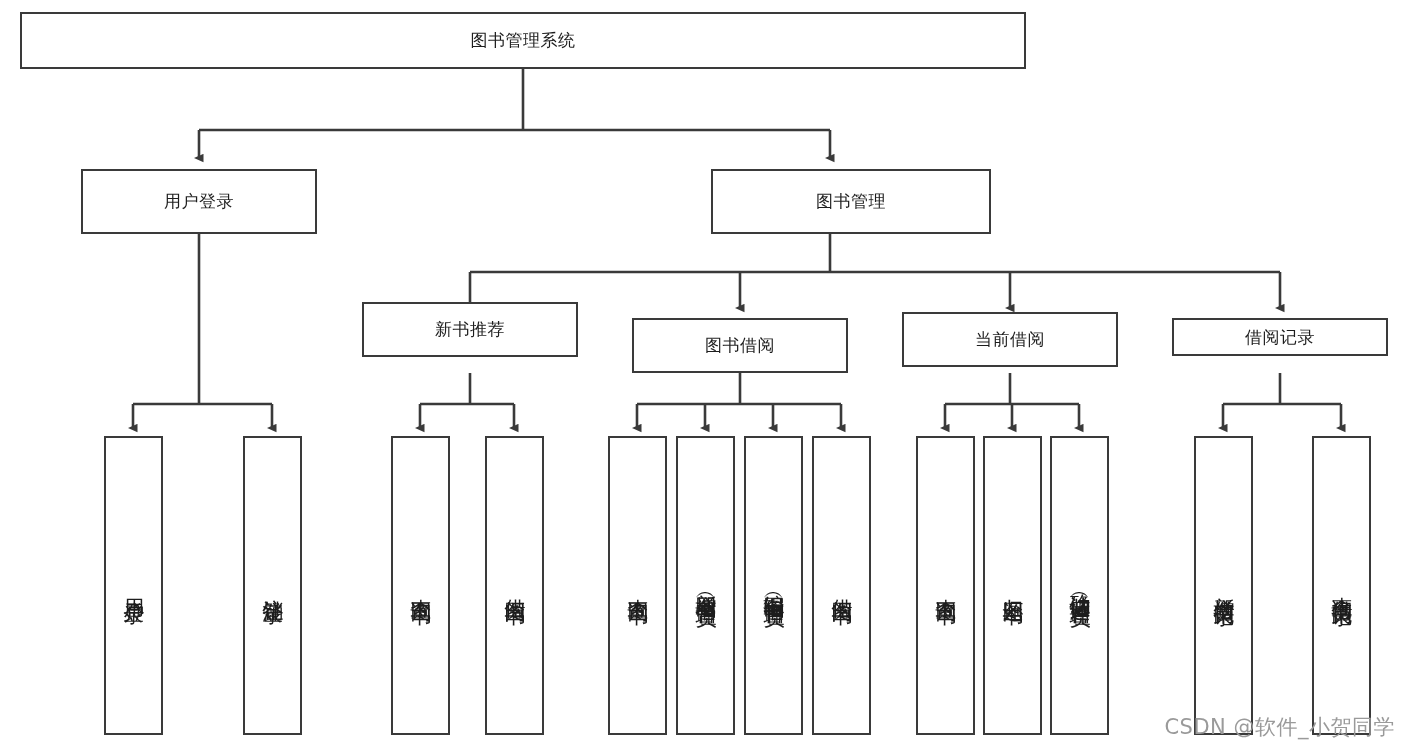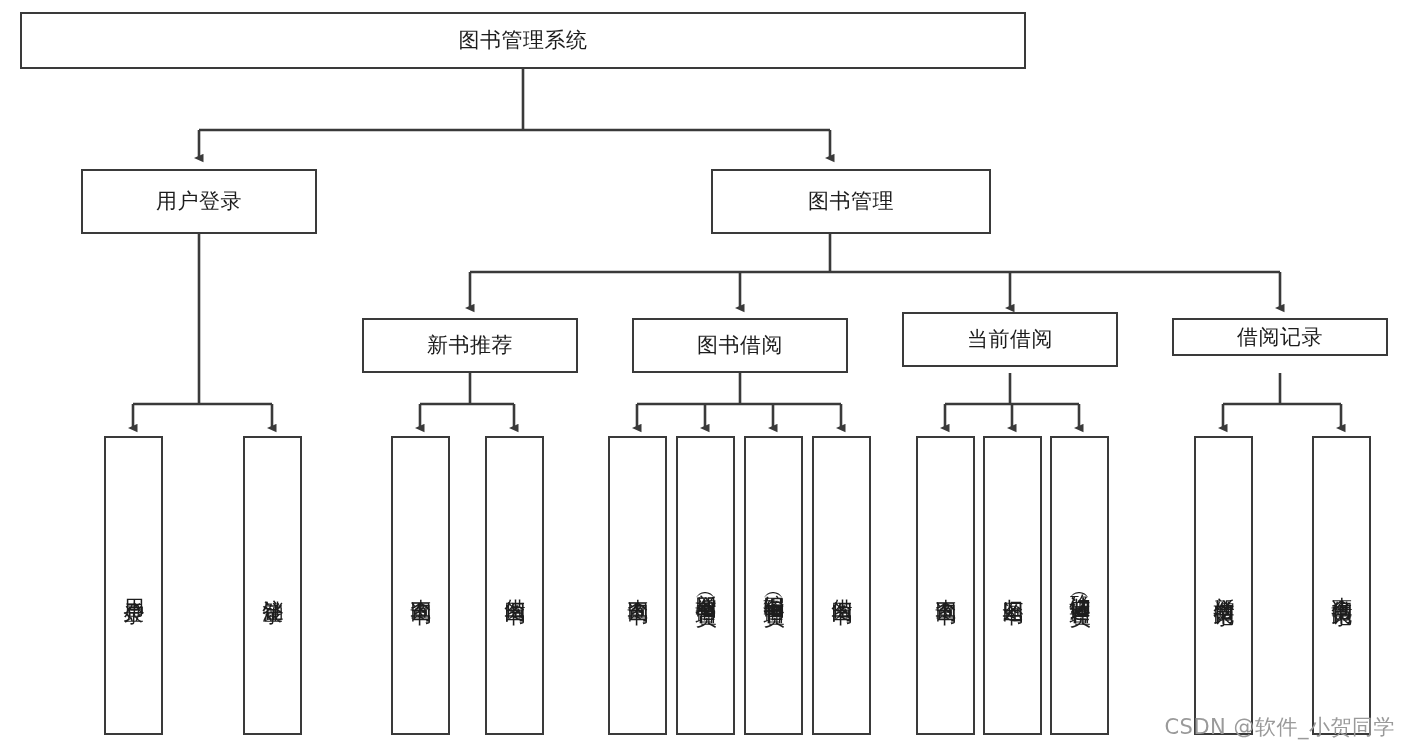--- a/index.html
+++ b/index.html
@@ -31,21 +31,21 @@
     box-sizing: border-box;
     border: 2px solid #3a3a3a;
     background: #ffffff;
     display: flex;
     align-items: center;
     justify-content: center;
     color: #1d1d1d;
     line-height: 1.18;
   }
   .node.h {
-    font-size: 21px;
+    font-size: 17px;
     letter-spacing: 0.5px;
   }
   .node.v {
     font-size: 21px;
     writing-mode: vertical-rl;
     text-orientation: upright;
     letter-spacing: 2px;
     padding: 4px 0;
     text-align: center;
   }
@@ -126,21 +126,21 @@
     <span class="label">图书管理系统</span>
   </div>
 
   <div class="node h" style="left:81px; top:169px; width:236px; height:65px;">
     <span class="label">用户登录</span>
   </div>
   <div class="node h" style="left:711px; top:169px; width:280px; height:65px;">
     <span class="label">图书管理</span>
   </div>
 
-  <div class="node h" style="left:362px; top:318px; width:216px; height:55px;text-align:right;">
+  <div class="node h" style="left:362px; top:302px; width:216px; height:55px;text-align:right;">
     <span class="label">新书推荐</span>
   </div>
   <div class="node h" style="left:632px; top:318px; width:216px; height:55px;">
     <span class="label">图书借阅</span>
   </div>
   <div class="node h" style="left:902px; top:312px; width:216px; height:55px;">
     <span class="label">当前借阅</span>
   </div>
   <div class="node h" style="left:1172px; top:318px; width:216px; height:38px;">
     <span class="label">借阅记录</span>

